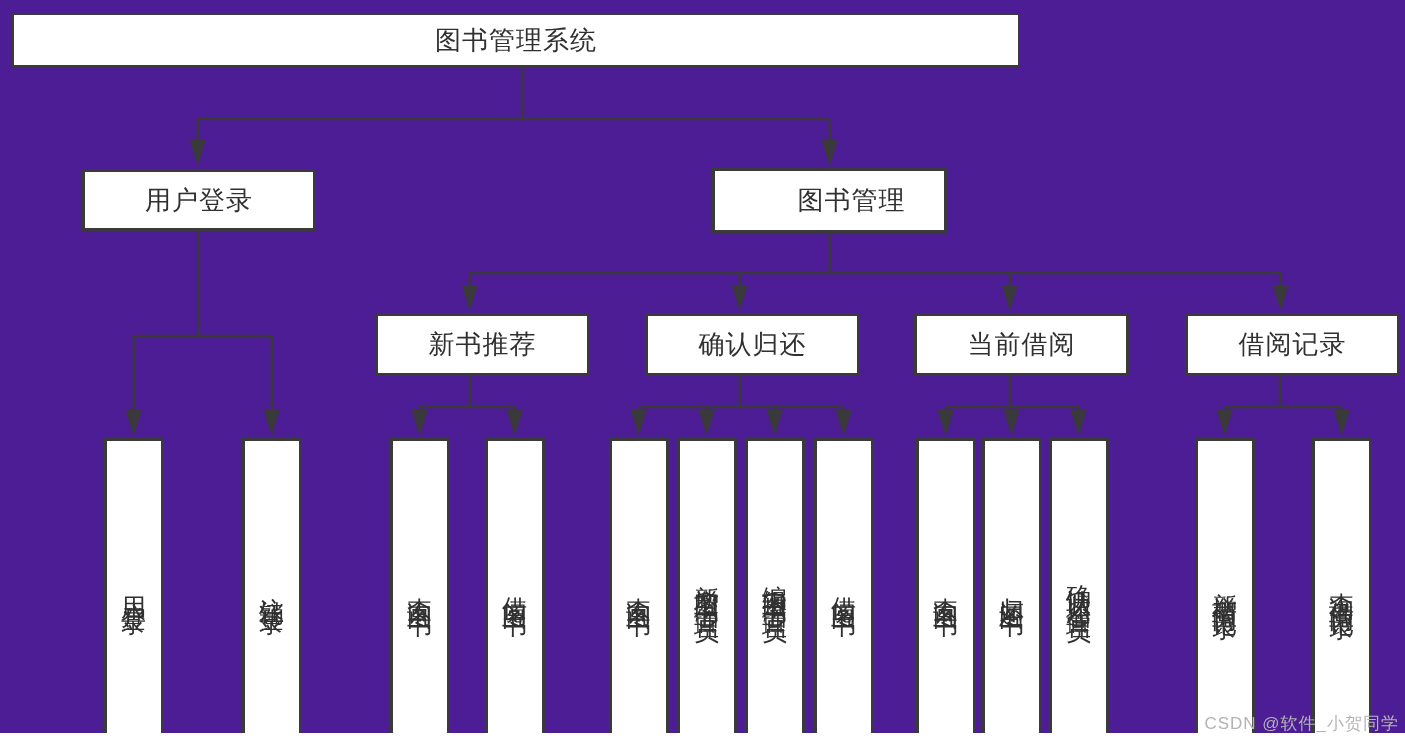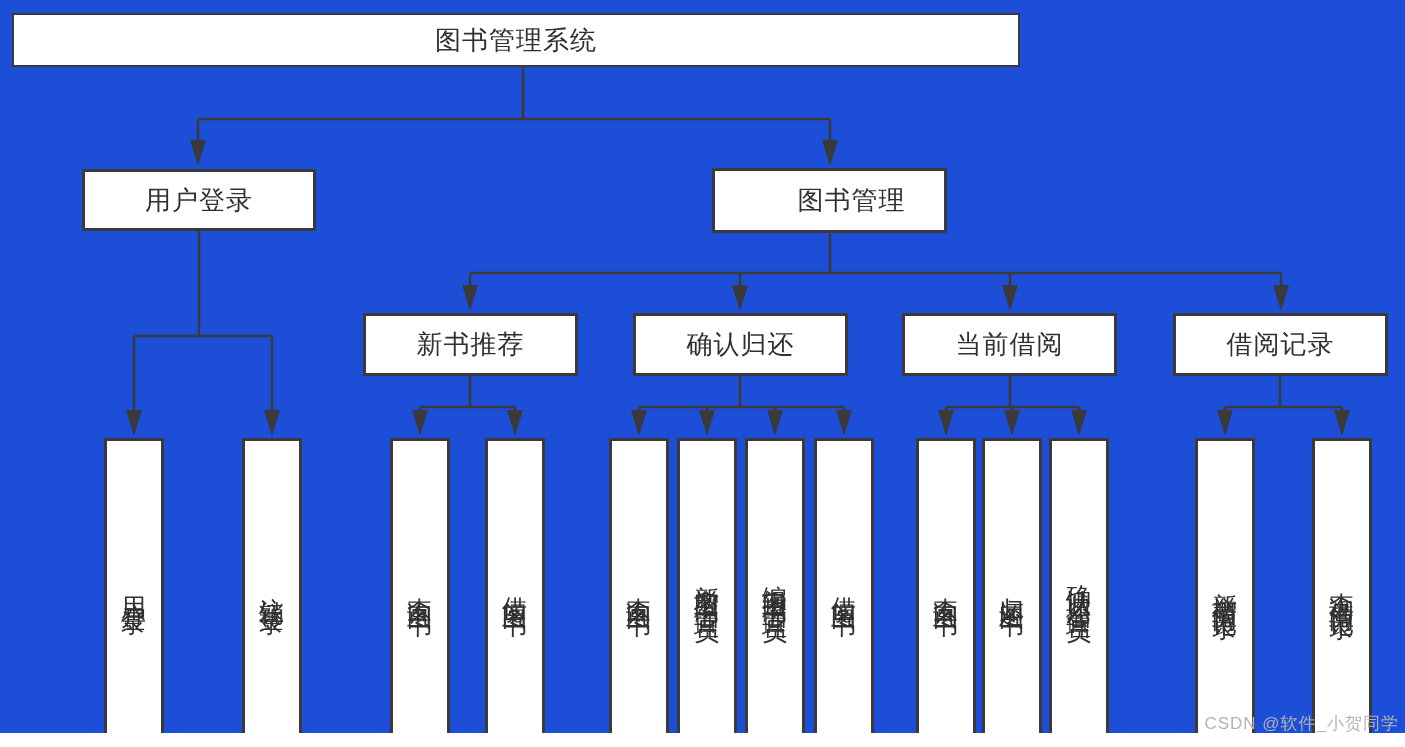--- a/index.html
+++ b/index.html
@@ -1,20 +1,20 @@
 <!DOCTYPE html>
 <html lang="zh"><head>
 <meta charset="utf-8">
 <style>
   html, body { margin: 0; padding: 0; background: #ffffff; }
   .canvas {
     position: relative;
     width: 1405px;
     height: 733px;
-    background: #1d4ed8;
+    background: #4c1d95;
     font-family: "Liberation Sans", "DejaVu Sans", sans-serif;
     overflow: hidden;
   }
   .connectors {
     position: absolute;
     left: 0; top: 0;
     width: 1405px; height: 747px;
     pointer-events: none;
   }
   .box {
@@ -23,21 +23,21 @@
     border: 2px solid #3a3a3a;
     background: #ffffff;
     display: flex;
     align-items: center;
     justify-content: center;
     color: #303030;
   }
   .h-box { font-size: 26px; letter-spacing: 1px; }
   .root-box { border-width: 2px; }
   .branch-box { border-width: 3px; }
-  .l3-box { border-width: 3px; }
+  .l3-box { border-width: 3px; margin-left: 12px; }
   .v-box {
     border-width: 3px;
     writing-mode: vertical-rl;
     text-orientation: mixed;
     font-size: 25px;
     letter-spacing: 5px;
     line-height: 1.2;
     text-align: center;
   }
   .watermark {

